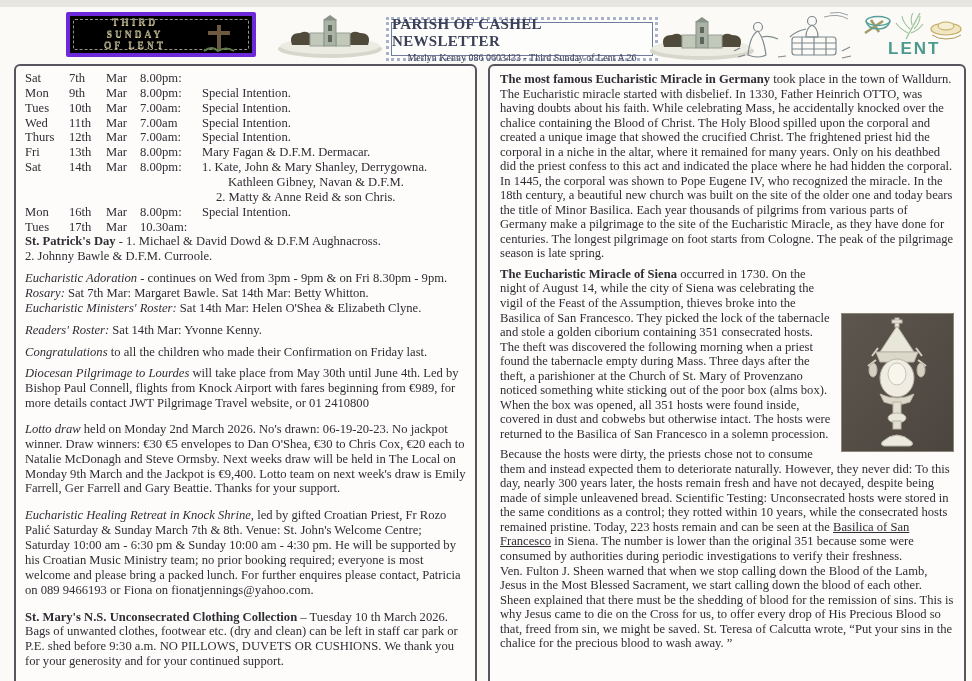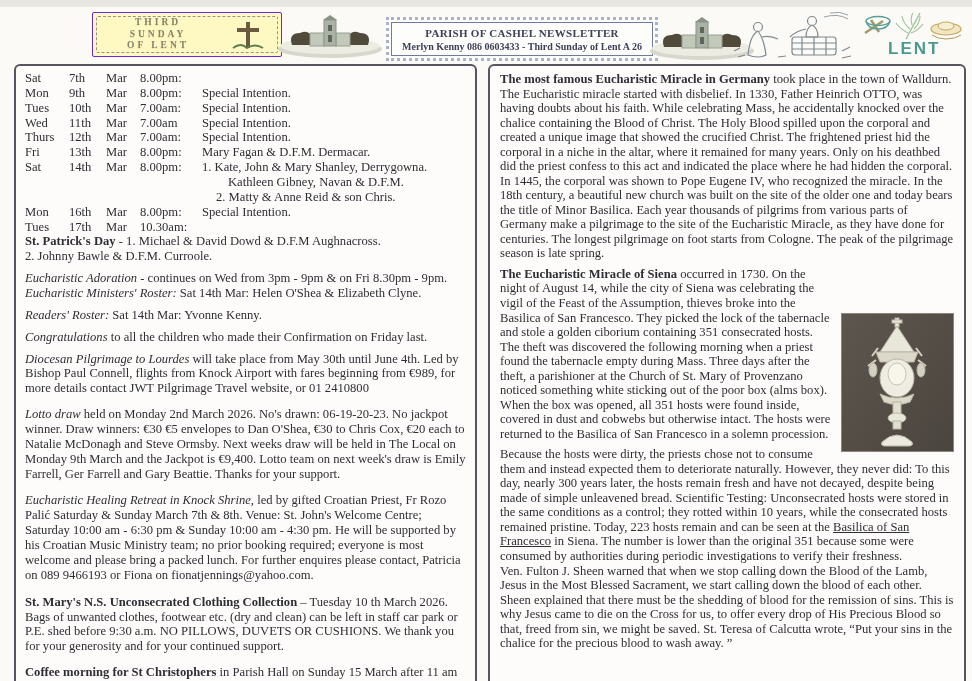--- a/index.html
+++ b/index.html
@@ -9,22 +9,22 @@
     background:#fbfaf7; overflow:hidden;
     font-family:"Liberation Serif", serif; color:#2e2e35;
   }
   .scan-strip { position:absolute; top:0; left:0; width:972px; height:7px; background:#e8e6e1; }
 
   
   .hdr { position:absolute; top:7px; left:0; width:972px; height:57px; }
 
   .banner {
     position:absolute; left:66px; top:5px; width:190px; height:45px;
-    background:#fef9c3; border:1px solid #6d28d9; border-radius:2px;
-    display:flex; align-items:center;margin-left:26px;
+    background:#000000; border:4px solid #6d28d9; border-radius:2px;
+    display:flex; align-items:center;
   }
   .banner-inner {
     position:absolute; inset:3px; border:1px dashed #96948a; border-radius:2px;
   }
   .banner-text {
     position:relative; margin-left:34px; text-align:center;
     font-family:"Liberation Serif", serif; font-weight:bold;
     font-size:9.5px; line-height:1.25; letter-spacing:3px; color:#84846f;
     text-shadow:0 1px 0 #f7dfa0;
   }
@@ -35,22 +35,22 @@
   .church-2 { left:644px; top:6px; }
 
   .parish-box {
     position:absolute; left:386px; top:10px; width:272px; height:44px;
     border:3px dotted #a9b2cb; background:#fdfdfc; padding:2px;
   }
   .parish-box-inner {
     width:100%; height:100%; border:1px solid #707a9e;
     display:flex; flex-direction:column; justify-content:center; align-items:center; gap:2px;
   }
-  .parish-title { font-size:11px; font-weight:bold; color:#3c4158; letter-spacing:0.3px;font-family:Liberation Serif, serif; }
-  .parish-sub   { font-size:10px;   font-weight:bold; color:#3c4158; }
+  .parish-title { font-size:15px; font-weight:bold; color:#3c4158; letter-spacing:0.3px;font-family:Liberation Serif, serif; }
+  .parish-sub   { font-size:10px;   font-weight:normal; color:#3c4158; }
 
   .well-pic { position:absolute; left:730px; top:4px; width:130px; height:52px; }
 
   .lent-logo { position:absolute; left:862px; top:4px; width:104px; height:52px;text-align:right; }
   .lent-symbols { position:absolute; top:0; left:0; width:104px; height:30px; }
   .lent-word {
     position:absolute; left:26px; top:28px;
     font-family:"Liberation Sans", sans-serif; font-weight:bold;
     font-size:17px; letter-spacing:2px; color:#4b9a8e;
   }
@@ -241,20 +241,21 @@
           <span>Mar</span>
           <span>10.30am:</span>
           <span></span>
       </div>
     </div>
 
     <p class="notice-tight"><span class="ldb">St. Patrick's Day</span><span> - 1. Michael &amp; David Dowd &amp; D.F.M Aughnacross.</span></p>
     <p class="notice-tight">2.  Johnny Bawle &amp; D.F.M. Curroole.</p>
 
     <p class="notice"><span class="ld">Eucharistic Adoration</span><span> - continues on Wed from 3pm - 9pm &amp; on Fri 8.30pm - 9pm.</span></p>
+    <p class="notice-tight"><span class="ld">Rosary:</span><span>  Sat 7th Mar:  Margaret Bawle.  Sat 14th Mar:  Betty Whitton.</span></p>
     <p class="notice-tight"><span class="ld">Eucharistic Ministers' Roster:</span><span>  Sat 14th Mar:  Helen O'Shea &amp; Elizabeth Clyne.</span></p>
 
     <p class="notice"><span class="ld">Readers' Roster:</span><span>  Sat 14th  Mar:  Yvonne Kenny.</span></p>
 
     <p class="notice"><span class="ld">Congratulations</span><span> to all the children who made their Confirmation on Friday last.</span></p>
 
     <p class="notice"><span class="ld">Diocesan Pilgrimage to Lourdes</span><span> will take place from May 30th until June 4th. Led by Bishop Paul Connell, flights from Knock Airport with fares beginning from €989, for more details contact JWT Pilgrimage Travel website, or 01 2410800</span></p>
 
     <p class="notice" style="margin-top:11px"><span class="ld">Lotto draw</span><span> held on Monday 2nd March 2026.  No's drawn: 06-19-20-23.  No jackpot winner.  Draw winners:  €30 €5 envelopes to Dan O'Shea, €30 to Chris Cox, €20 each to Natalie McDonagh and Steve Ormsby.  Next weeks draw will be held in The Local on Monday 9th March and the Jackpot is €9,400.  Lotto team on next week's draw is Emily Farrell,  Ger Farrell and Gary Beattie.  Thanks for your support.</span></p>
 

